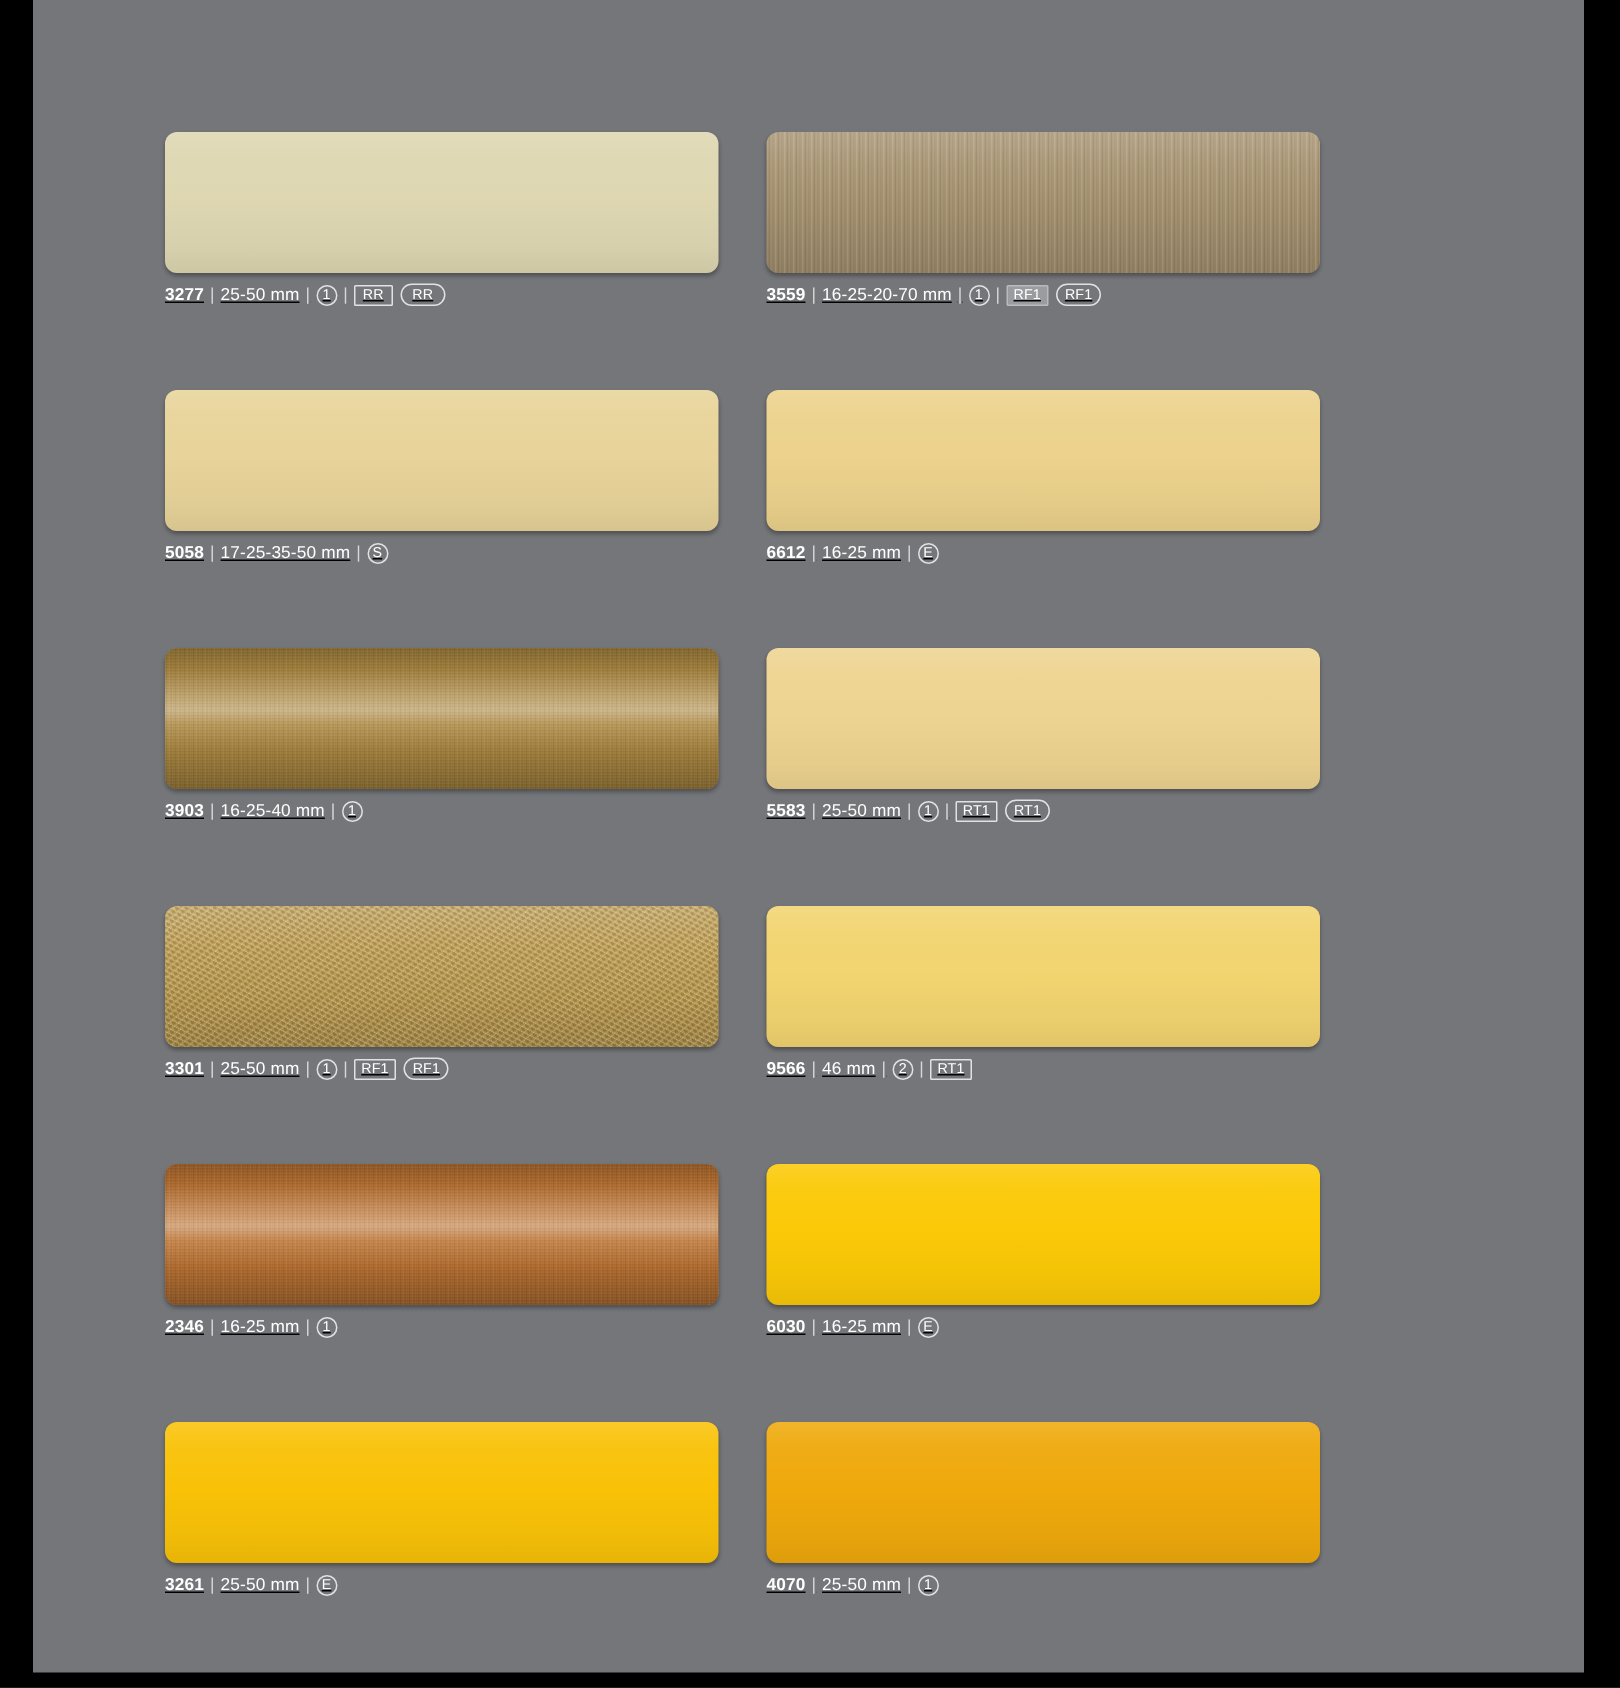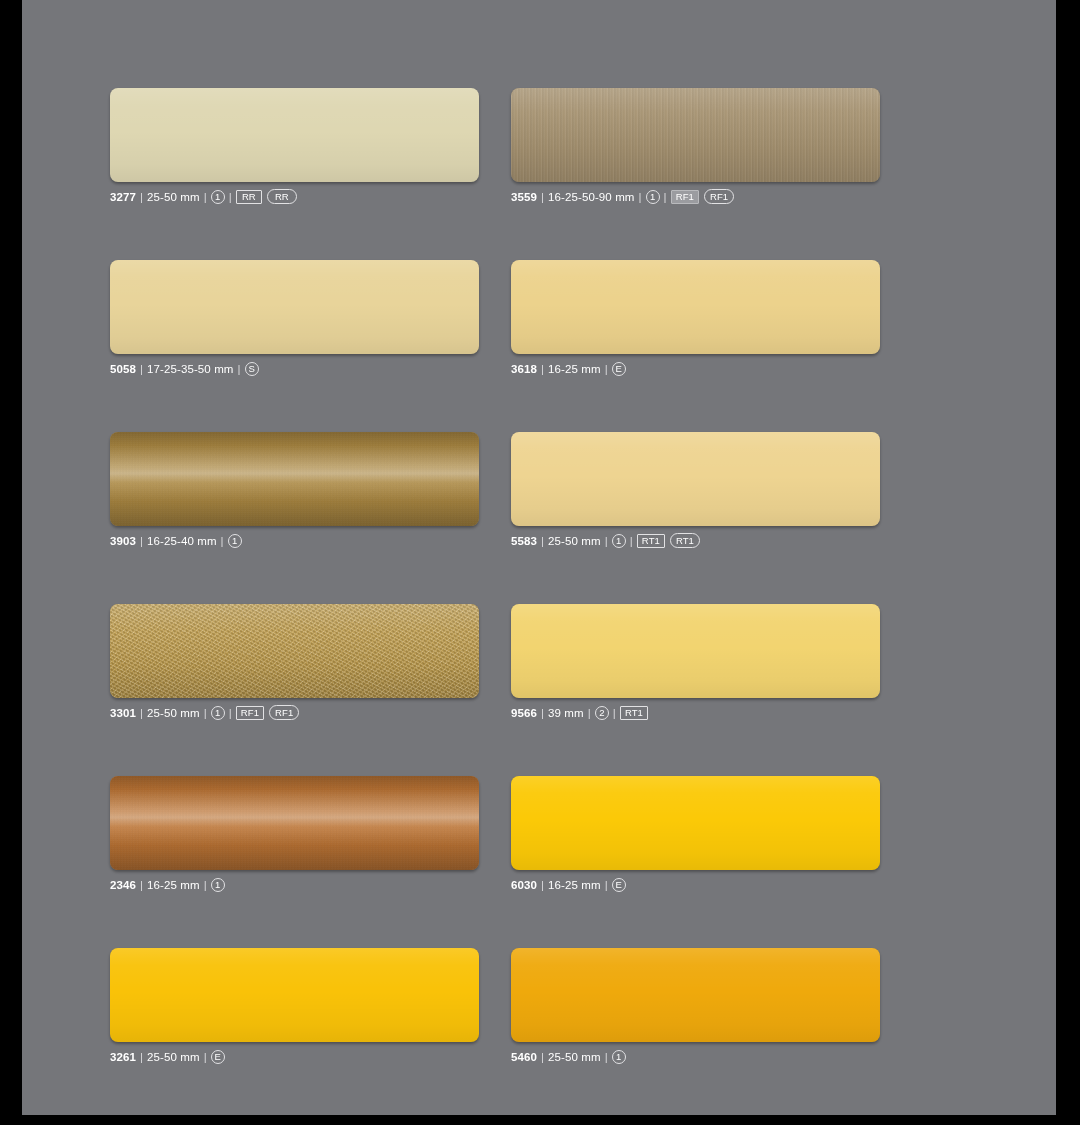--- a/index.html
+++ b/index.html
@@ -27,20 +27,21 @@
   
   #swatch-grid {
     position: absolute;
     left: 88px;
     top: 88px;
     width: 790px;
     display: grid;
     grid-template-columns: 369px 369px;
     column-gap: 32px;
     row-gap: 55px;
+    text-decoration: underline;
   }
 
   .swatch-card {
     width: 369px;
   }
 
   .swatch-chip {
     position: relative;
     width: 369px;
     height: 94px;
@@ -233,21 +234,21 @@
           <span class="badge-oval">RR</span>
         </div>
       </div>
       <div class="swatch-card">
         <div class="swatch-chip finish-brushed" style="background-color: rgb(168, 148, 114);">
           <div class="sheen"></div>
         </div>
         <div class="swatch-caption">
           <span class="cap-code">3559</span>
           <span class="cap-sep">|</span>
-          <span class="cap-thickness">16-25-50-90 mm</span>
+          <span class="cap-thickness">16-25-20-70 mm</span>
           <span class="cap-sep">|</span>
           <span class="badge-circle">1</span>
           <span class="cap-sep">|</span>
           <span class="badge-rect filled">RF1</span>
           <span class="badge-gap"></span>
           <span class="badge-oval">RF1</span>
         </div>
       </div>
       <div class="swatch-card">
         <div class="swatch-chip finish-plain" style="background-color: rgb(232, 212, 154);">
@@ -259,21 +260,21 @@
           <span class="cap-thickness">17-25-35-50 mm</span>
           <span class="cap-sep">|</span>
           <span class="badge-circle">S</span>
         </div>
       </div>
       <div class="swatch-card">
         <div class="swatch-chip finish-plain" style="background-color: rgb(236, 210, 140);">
           <div class="sheen"></div>
         </div>
         <div class="swatch-caption">
-          <span class="cap-code">3618</span>
+          <span class="cap-code">6612</span>
           <span class="cap-sep">|</span>
           <span class="cap-thickness">16-25 mm</span>
           <span class="cap-sep">|</span>
           <span class="badge-circle">E</span>
         </div>
       </div>
       <div class="swatch-card">
         <div class="swatch-chip finish-metallic" style="background-color: rgb(176, 138, 62);">
           <div class="sheen"></div>
         </div>
@@ -317,21 +318,21 @@
           <span class="badge-oval">RF1</span>
         </div>
       </div>
       <div class="swatch-card">
         <div class="swatch-chip finish-plain" style="background-color: rgb(242, 212, 112);">
           <div class="sheen"></div>
         </div>
         <div class="swatch-caption">
           <span class="cap-code">9566</span>
           <span class="cap-sep">|</span>
-          <span class="cap-thickness">39 mm</span>
+          <span class="cap-thickness">46 mm</span>
           <span class="cap-sep">|</span>
           <span class="badge-circle">2</span>
           <span class="cap-sep">|</span>
           <span class="badge-rect">RT1</span>
         </div>
       </div>
       <div class="swatch-card">
         <div class="swatch-chip finish-metallic" style="background-color: rgb(194, 116, 47);">
           <div class="sheen"></div>
         </div>
@@ -365,21 +366,21 @@
           <span class="cap-thickness">25-50 mm</span>
           <span class="cap-sep">|</span>
           <span class="badge-circle">E</span>
         </div>
       </div>
       <div class="swatch-card">
         <div class="swatch-chip finish-plain" style="background-color: rgb(239, 169, 12);">
           <div class="sheen"></div>
         </div>
         <div class="swatch-caption">
-          <span class="cap-code">5460</span>
+          <span class="cap-code">4070</span>
           <span class="cap-sep">|</span>
           <span class="cap-thickness">25-50 mm</span>
           <span class="cap-sep">|</span>
           <span class="badge-circle">1</span>
         </div>
       </div>
     </div>
 </div>
 
 </body></html>

